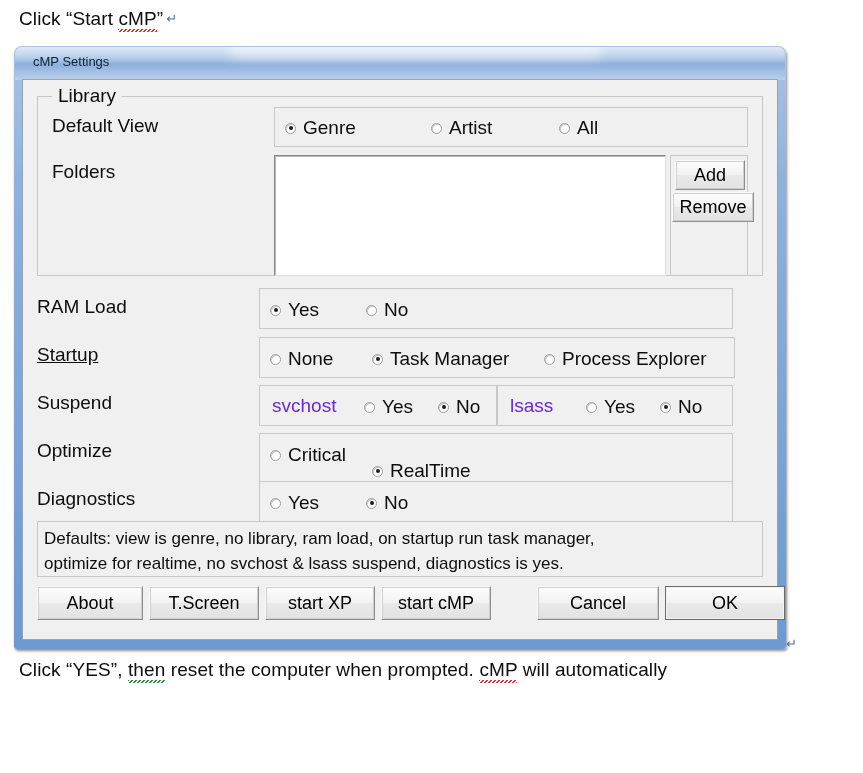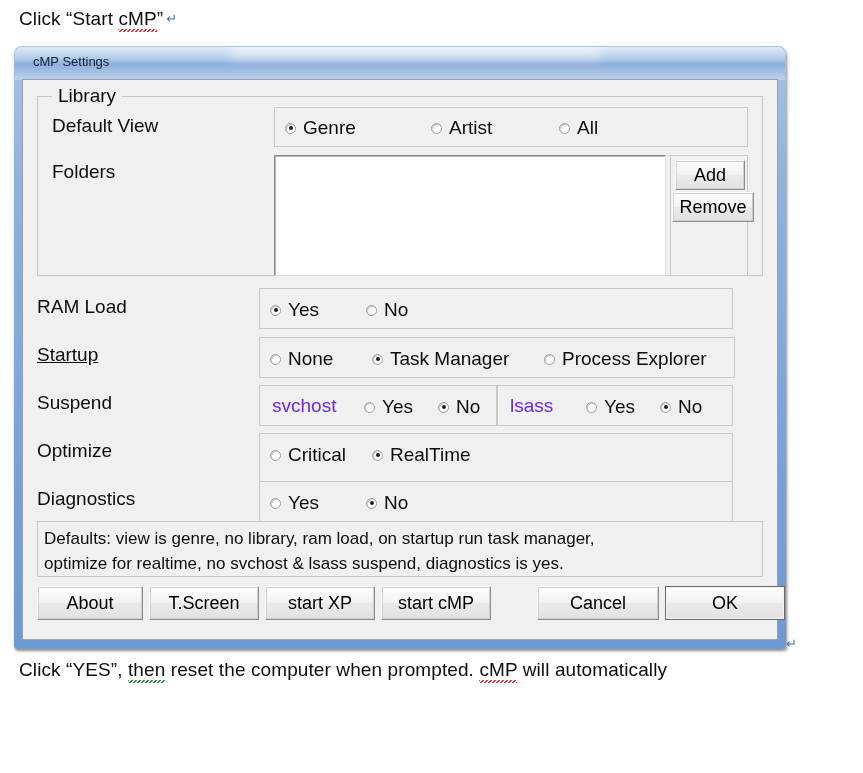--- a/index.html
+++ b/index.html
@@ -321,21 +321,21 @@
         <span>No</span>
       </div>
     </div>
 
     <div class="row-label" style="left:14px; top:360px;">Optimize</div>
     <div class="panel" style="position:absolute; left:236px; top:353px; width:474px; height:51px;">
       <div class="radio-item" style="left:10px; top:10px;">
         <span class="radio-dot"></span>
         <span>Critical</span>
       </div>
-      <div class="radio-item" style="left:112px; top:10px;">
+      <div class="radio-item" style="left:112px; top:26px;">
         <span class="radio-dot checked"></span>
         <span>RealTime</span>
       </div>
       <div class="radio-item" style="left:284px; top:10px;margin-top:48px;">
         <span class="radio-dot"></span>
         <span>Player</span>
       </div>
     </div>
 
     <div class="row-label" style="left:14px; top:408px;">Diagnostics</div>

